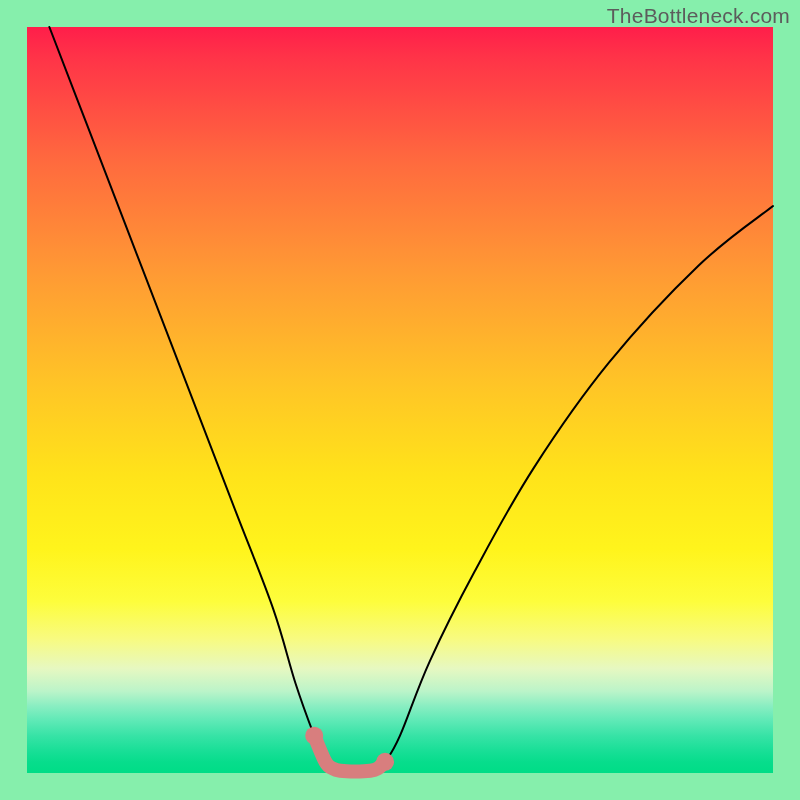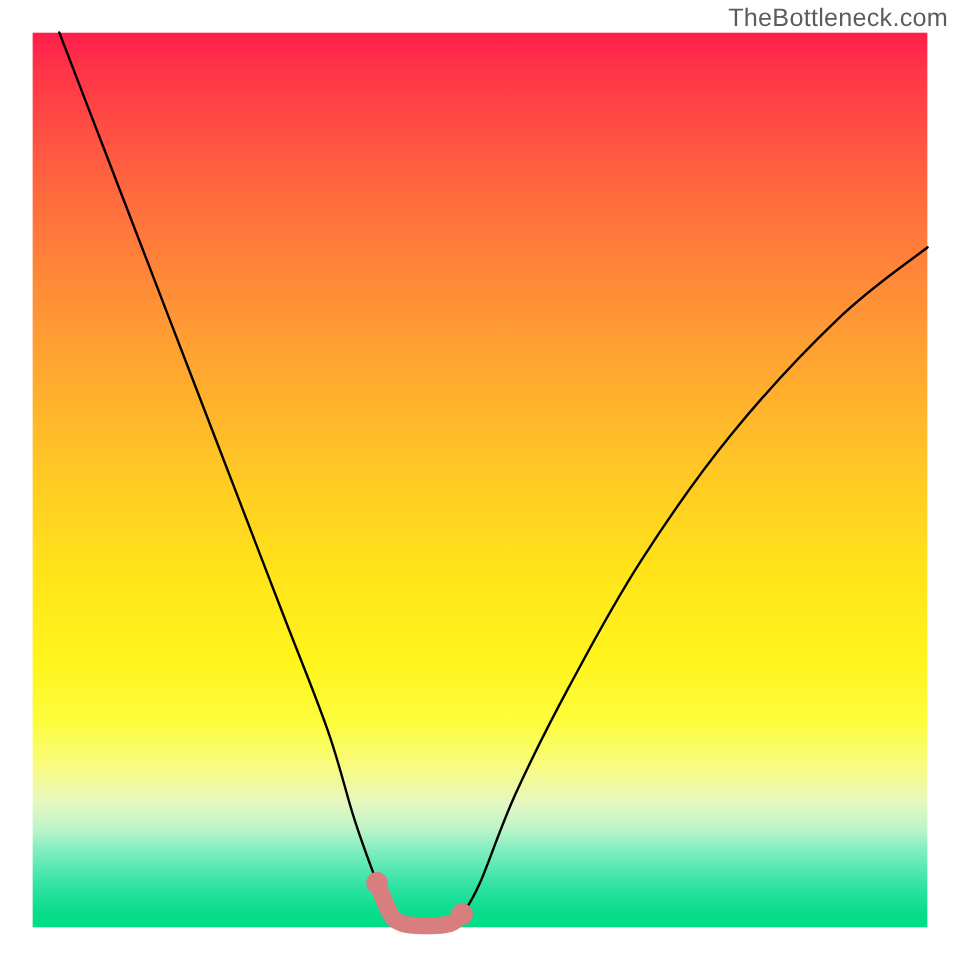--- a/index.html
+++ b/index.html
@@ -10,21 +10,21 @@
     overflow: hidden;
     background: #000;
     font-family: Arial, Helvetica, sans-serif;
   }
   .chart-frame {
     position: absolute;
     top: 0;
     left: 0;
     width: 800px;
     height: 800px;
-    background: #ffffff;
+    background: #86efac;
   }
   .plot-area {
     position: absolute;
     top: 27px;
     left: 27px;
     width: 746px;
     height: 746px;
     overflow: hidden;
   }
   .gradient {

